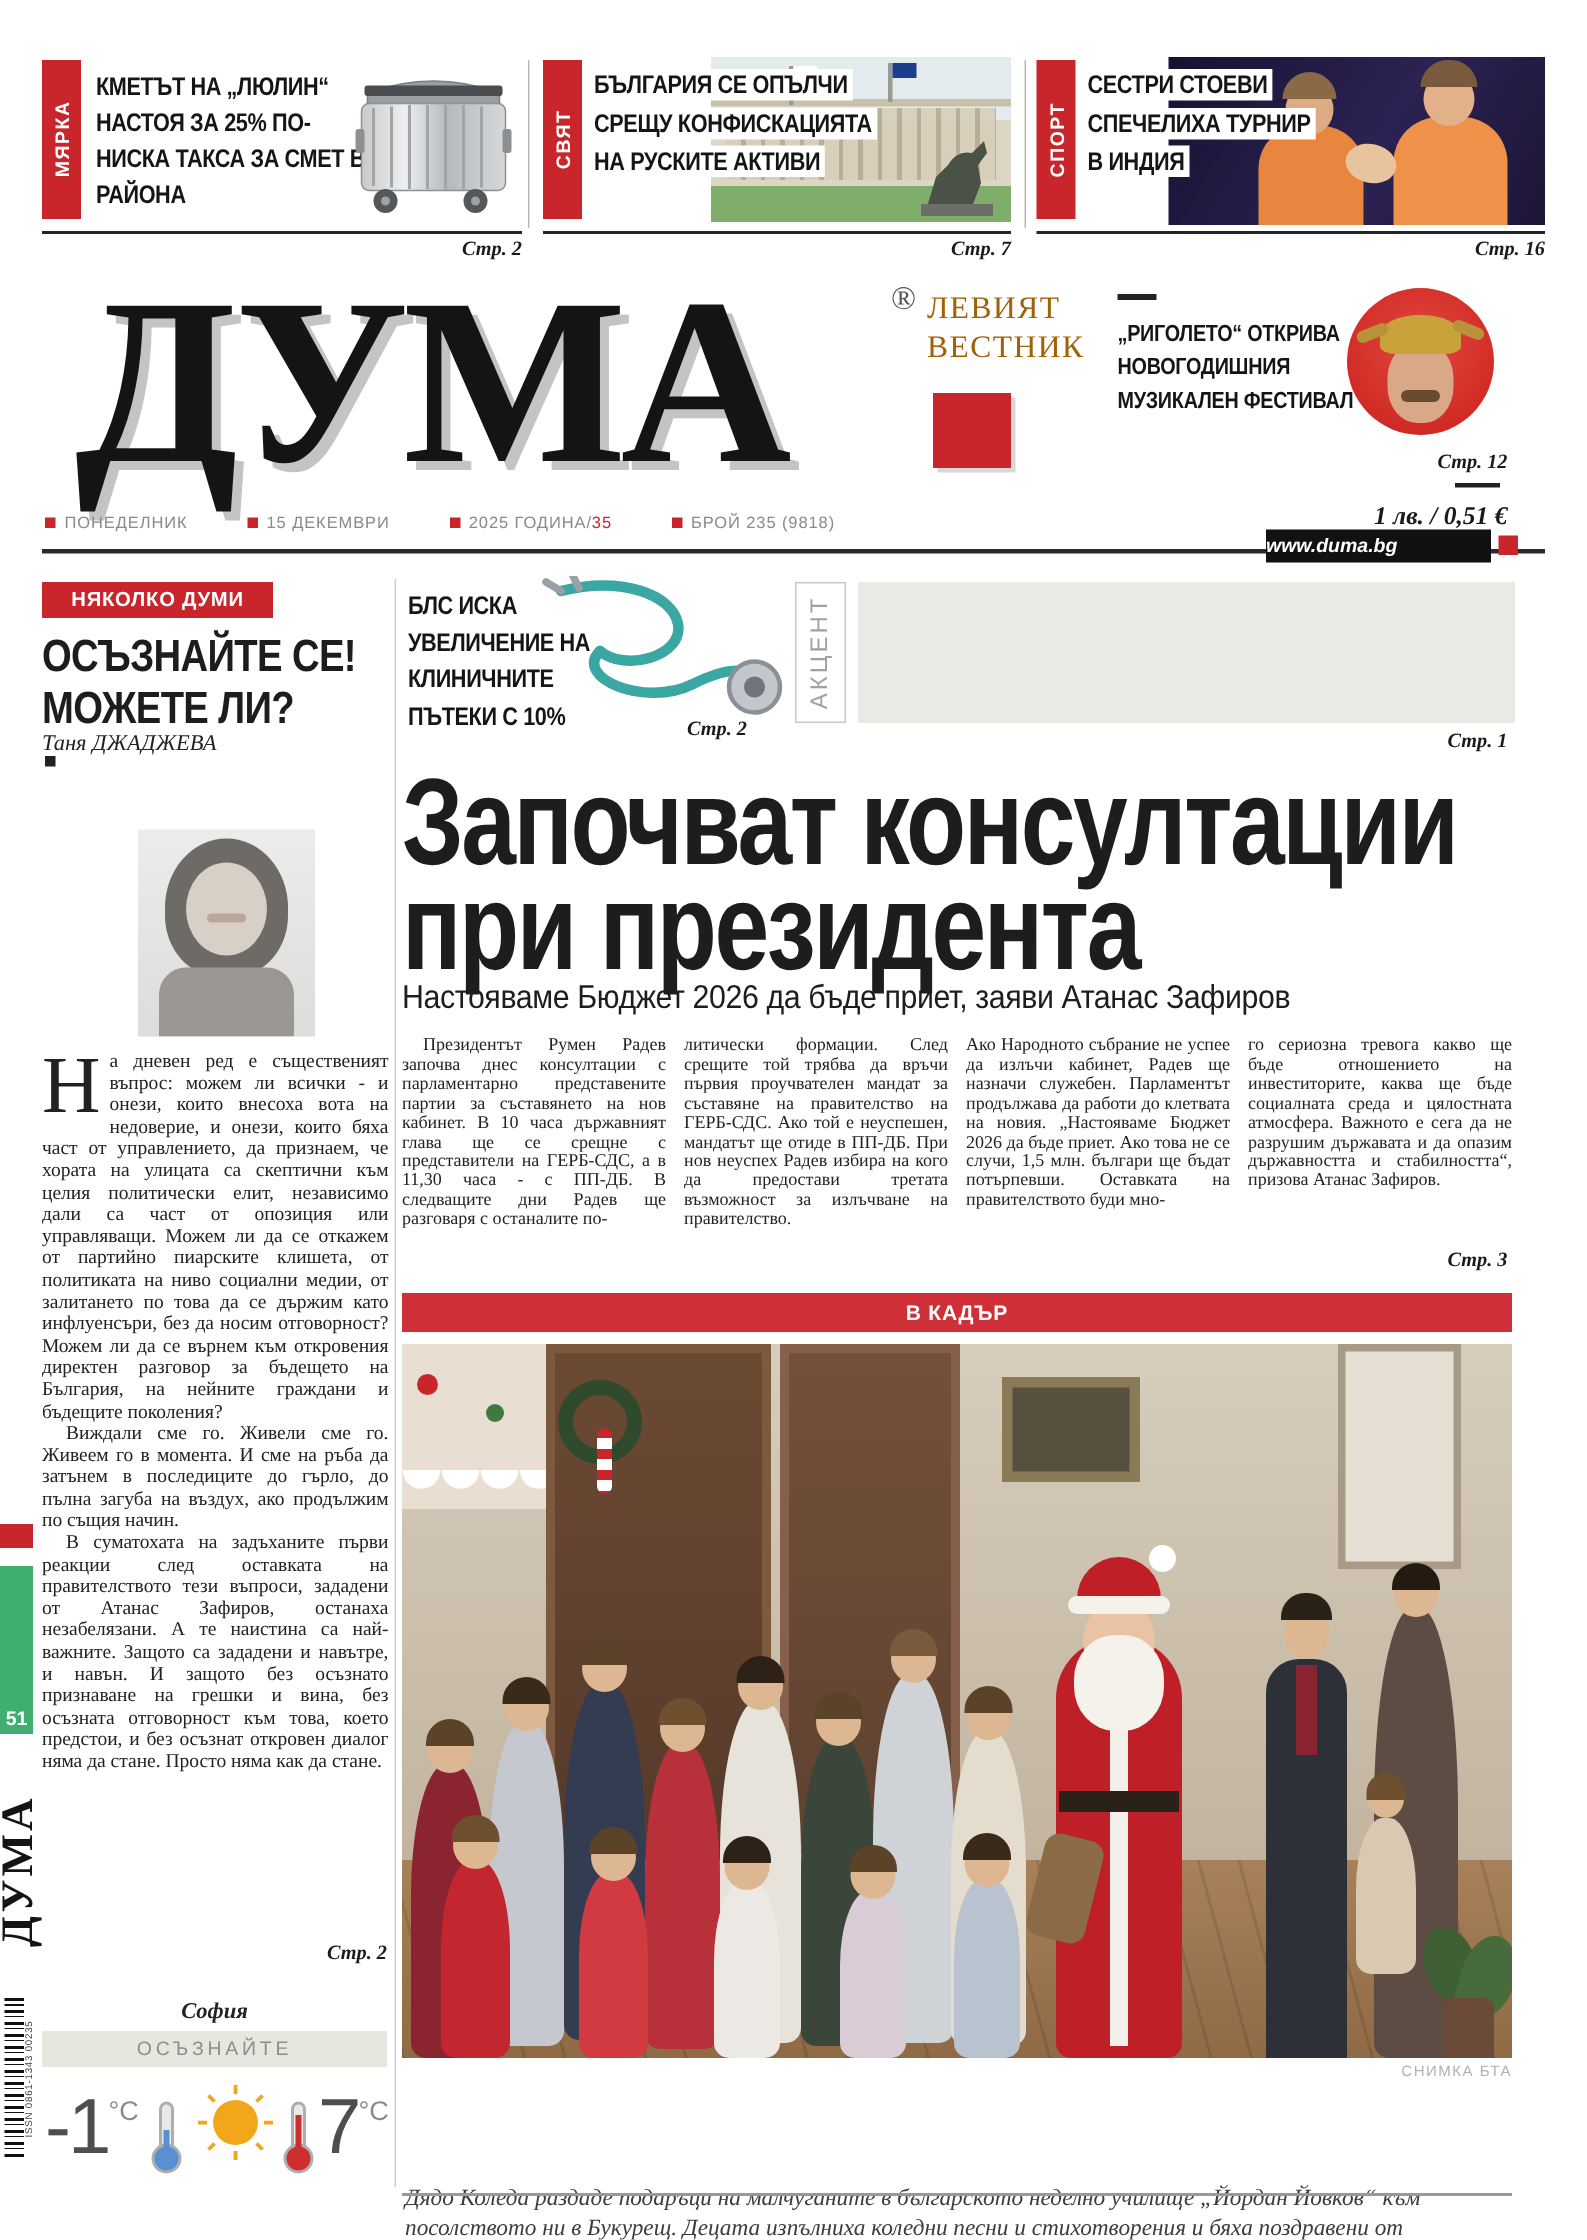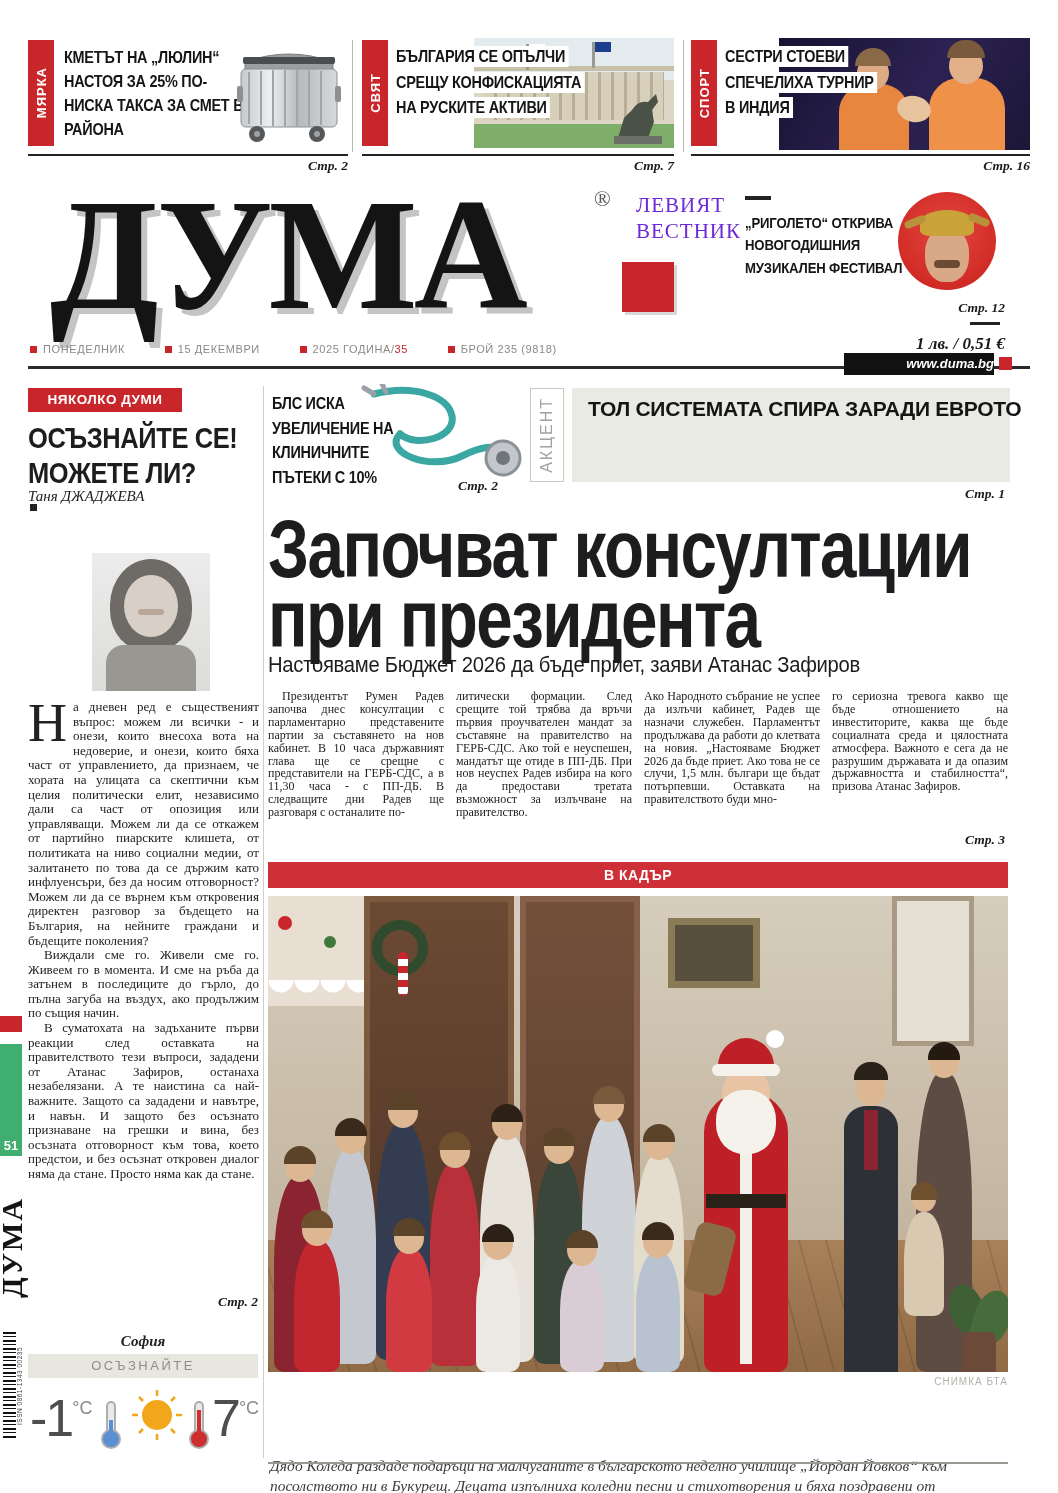--- a/index.html
+++ b/index.html
@@ -13,35 +13,35 @@
   .vtag{position:absolute;left:0;top:2px;width:26px;height:106px;background:#c9262c;display:flex;align-items:center;justify-content:center}
   .vtag span{writing-mode:vertical-rl;transform:rotate(180deg);color:#fff;font:bold 13px "Liberation Sans",sans-serif;letter-spacing:1px}
   .t-headline{font:bold 17px/1.42 "Liberation Sans",sans-serif;color:#151515;letter-spacing:-.3px;text-transform:uppercase}
   .t-headline.boxed span{background:#fff;-webkit-box-decoration-break:clone;box-decoration-break:clone;padding:1px 4px 1px 0}
   .t-rule{position:absolute;left:0;right:0;top:116px;height:2px;background:#23242a}
   .t-page{position:absolute;right:0;top:120px}
   .tdiv{position:absolute;top:40px;height:112px;width:1px;background:#b9b9b2}
   
   .logo{position:absolute;left:50px;top:176px;font:bold 158px/1 "Liberation Serif",serif;color:#141414;letter-spacing:-4px;text-shadow:6px 6px 0 #c4c4c4}
   .regmark{position:absolute;left:594px;top:186px;font:22px "Liberation Serif",serif;color:#555}
-  .tagline{position:absolute;left:636px;top:192px;font:21px/1.25 "Liberation Serif",serif;color:#6d28d9;letter-spacing:1px}
+  .tagline{position:absolute;left:618px;top:192px;font:21px/1.25 "Liberation Serif",serif;color:#a16207;letter-spacing:1px}
   .redsq{position:absolute;left:622px;top:262px;width:52px;height:50px;background:#c9262c;box-shadow:3px 3px 0 #d8d8d8}
   .promo-rule{position:absolute;left:745px;top:196px;width:26px;height:4px;background:#222}
   .promo-headline{position:absolute;left:745px;top:212px;width:218px;font:bold 15.5px/1.45 "Liberation Sans",sans-serif;color:#151515;letter-spacing:-.2px}
   .promo-circle{position:absolute;left:898px;top:192px;width:98px;height:98px;border-radius:50%;background:radial-gradient(circle at 50% 40%,#e1483f 0%,#d22b26 70%,#b81f1e 100%);overflow:hidden}
   .promo-page{position:absolute;right:53px;top:300px}
   .promo-underline{position:absolute;right:58px;top:322px;width:30px;height:3px;background:#222}
   
   .datebar{position:absolute;left:30px;top:343px;font:11px "Liberation Sans",sans-serif;color:#8a8a86;letter-spacing:.6px}
   .datebar .sq{display:inline-block;width:7px;height:7px;background:#c9262c;margin-right:6px}
   .datebar .it{margin-right:36px}
   .red{color:#c9262c}
   .price{position:absolute;right:53px;top:334px;font:bold italic 17px "Liberation Serif",serif;color:#1a1a1a}
   .toprule{position:absolute;left:28px;top:366px;width:1002px;height:3px;background:#2a2a2e}
-  .webbox{position:absolute;left:844px;top:353px;width:150px;height:22px;background:#111;color:#fff;font:bold italic 13px/22px "Liberation Sans",sans-serif;text-align:right}
+  .webbox{position:absolute;left:844px;top:353px;width:150px;height:22px;background:#111;color:#fff;font:bold italic 13px/22px "Liberation Sans",sans-serif;text-align:left}
   .webbox-sq{position:absolute;left:999px;top:357px;width:13px;height:13px;background:#c9262c}
   
   .kicker{position:absolute;left:28px;top:388px;width:154px;height:24px;background:#c9262c;color:#fff;font:bold 13.5px/24px "Liberation Sans",sans-serif;text-align:center;letter-spacing:.5px}
   .op-title{position:absolute;left:28px;top:420px;width:272px;font:bold 30px/1.17 "Liberation Sans",sans-serif;color:#1d1d1f;letter-spacing:-.5px}
   .op-bullet{position:absolute;left:30px;top:504px;width:7px;height:7px;background:#222}
   .op-author{position:absolute;left:28px;top:488px;font:italic 15px "Liberation Serif",serif;color:#222}
   .portrait{position:absolute;left:92px;top:553px;width:118px;height:138px;background:linear-gradient(#ececec,#dcdcda);overflow:hidden}
   .op-body{position:absolute;left:28px;top:700px;width:231px;font:13px/14.6px "Liberation Serif",serif;color:#222;text-align:justify}
   .op-body p{margin:0}
   .op-body p + p{text-indent:16px}
@@ -272,21 +272,20 @@
     <path d="M22 10 L12 4 M34 8 L30 0" stroke="#9aa0a6" stroke-width="5" stroke-linecap="round"></path>
     <circle cx="151" cy="74" r="17" fill="#c3c7cc" stroke="#8b9096" stroke-width="3"></circle>
     <circle cx="151" cy="74" r="7" fill="#70757b"></circle>
   </svg>
 </div>
 <div class="bls-page pageref">Стр. 2</div>
 <div class="accent-label">
     <span>АКЦЕНТ</span>
   </div>
 <div class="tollbox">
-  <div class="toll-headline">ТОЛ СИСТЕМАТА СПИРА ЗАРАДИ ЕВРОТО</div>
 </div>
 <div class="toll-page pageref">Стр. 1</div>
 
 <div class="hl-line hl1">Започват консултации</div>
 <div class="hl-line hl2">при президента</div>
 <div class="subhead">Настояваме Бюджет 2026 да бъде приет, заяви Атанас Зафиров</div>
 <div class="col c1">Президентът Румен Радев започва днес консултации с парламентарно представените партии за съставянето на нов кабинет. В 10 часа държавният глава ще се срещне с представители на ГЕРБ-СДС, а в 11,30 часа - с ПП-ДБ. В следващите дни Радев ще разговаря с останалите по-</div>
 <div class="col c2">литически формации. След срещите той трябва да връчи първия проучвателен мандат за съставяне на правителство на ГЕРБ-СДС. Ако той е неуспешен, мандатът ще отиде в ПП-ДБ. При нов неуспех Радев избира на кого да предостави третата възможност за излъчване на правителство.</div>
 <div class="col c3">Ако Народното събрание не успее да излъчи кабинет, Радев ще назначи служебен. Парламентът продължава да работи до клетвата на новия. „Настояваме Бюджет 2026 да бъде приет. Ако това не се случи, 1,5 млн. българи ще бъдат потърпевши. Оставката на правителството буди мно-</div>
 <div class="col c4">го сериозна тревога какво ще бъде отношението на инвеститорите, каква ще бъде социалната среда и цялостната атмосфера. Важното е сега да не разрушим държавата и да опазим държавността и стабилността“, призова Атанас Зафиров.</div>

